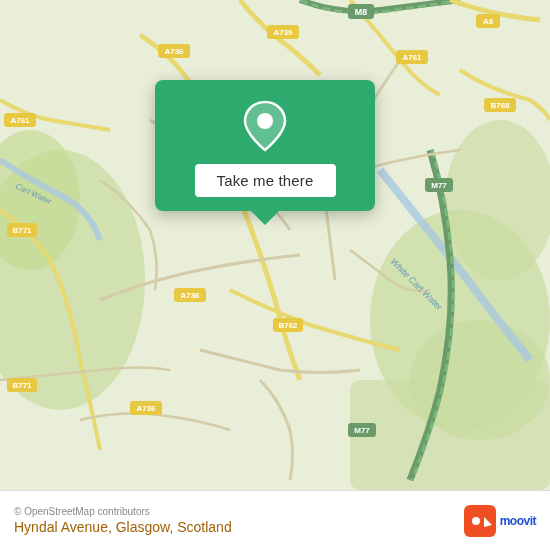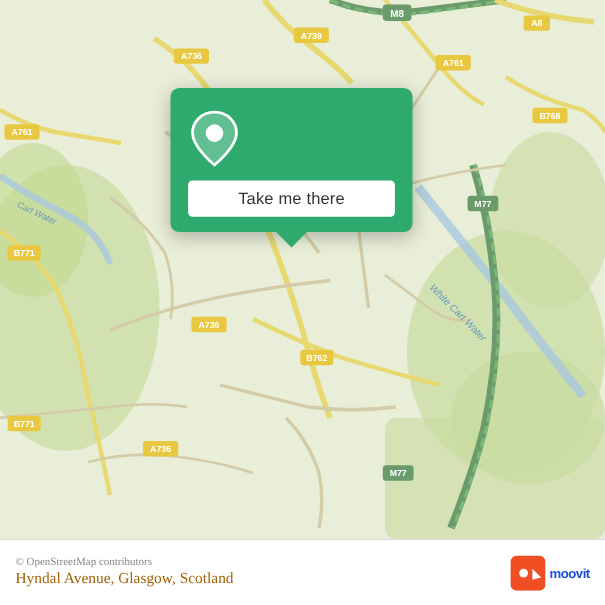--- a/index.html
+++ b/index.html
@@ -30,20 +30,21 @@
     
     #popup-card {
       position: absolute;
       top: 80px;
       left: 155px;
       width: 220px;
       background: #2eaa6e;
       border-radius: 8px;
       display: flex;
       flex-direction: column;
+      align-items: center;
       padding: 18px 16px 14px 16px;
       box-shadow: 0 4px 16px rgba(0,0,0,0.25);
       z-index: 10;
     }
 
     #popup-card::after {
       content: '';
       position: absolute;
       bottom: -14px;
       left: 50%;
@@ -75,21 +76,20 @@
       border-top: 1px solid #ddd;
       display: flex;
       align-items: center;
       justify-content: space-between;
       padding: 0 14px;
     }
 
     #address-section {
       display: flex;
       flex-direction: column;
-      font-family: Liberation Serif, serif;
     }
 
     #copyright-text {
       font-size: 10px;
       color: #888;
       margin-bottom: 2px;
     }
 
     #address-text {
       font-size: 14px;

